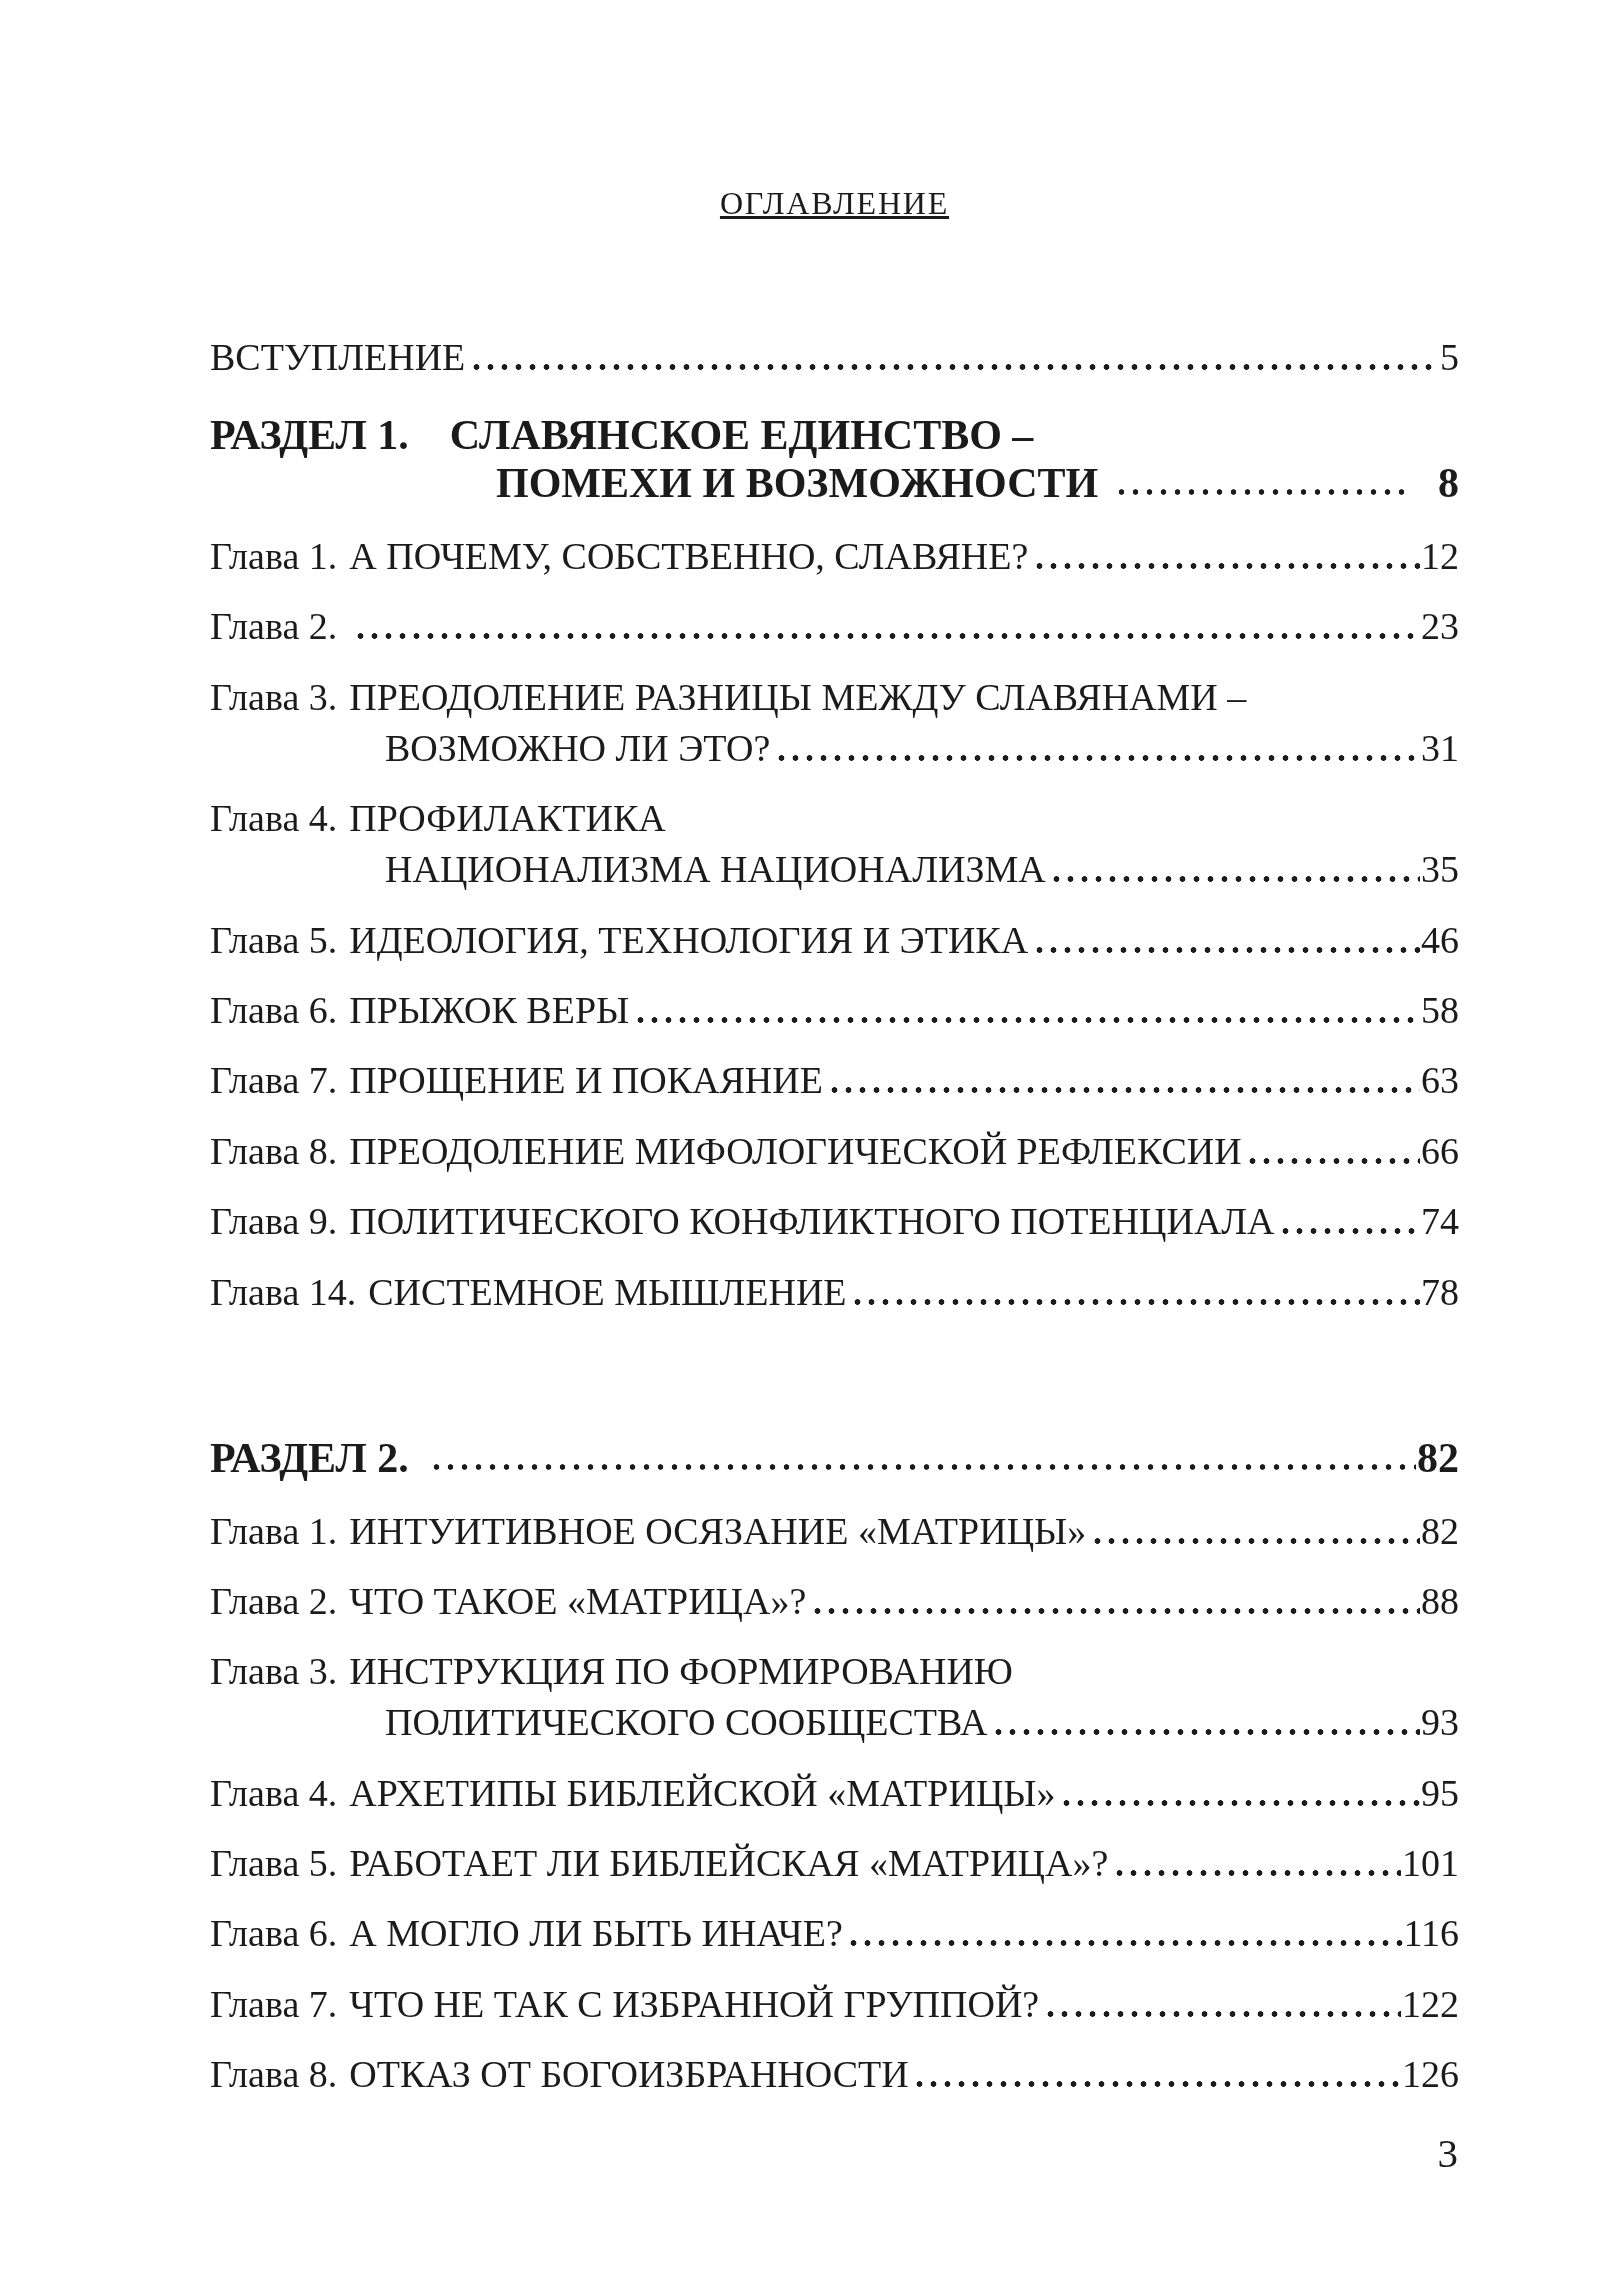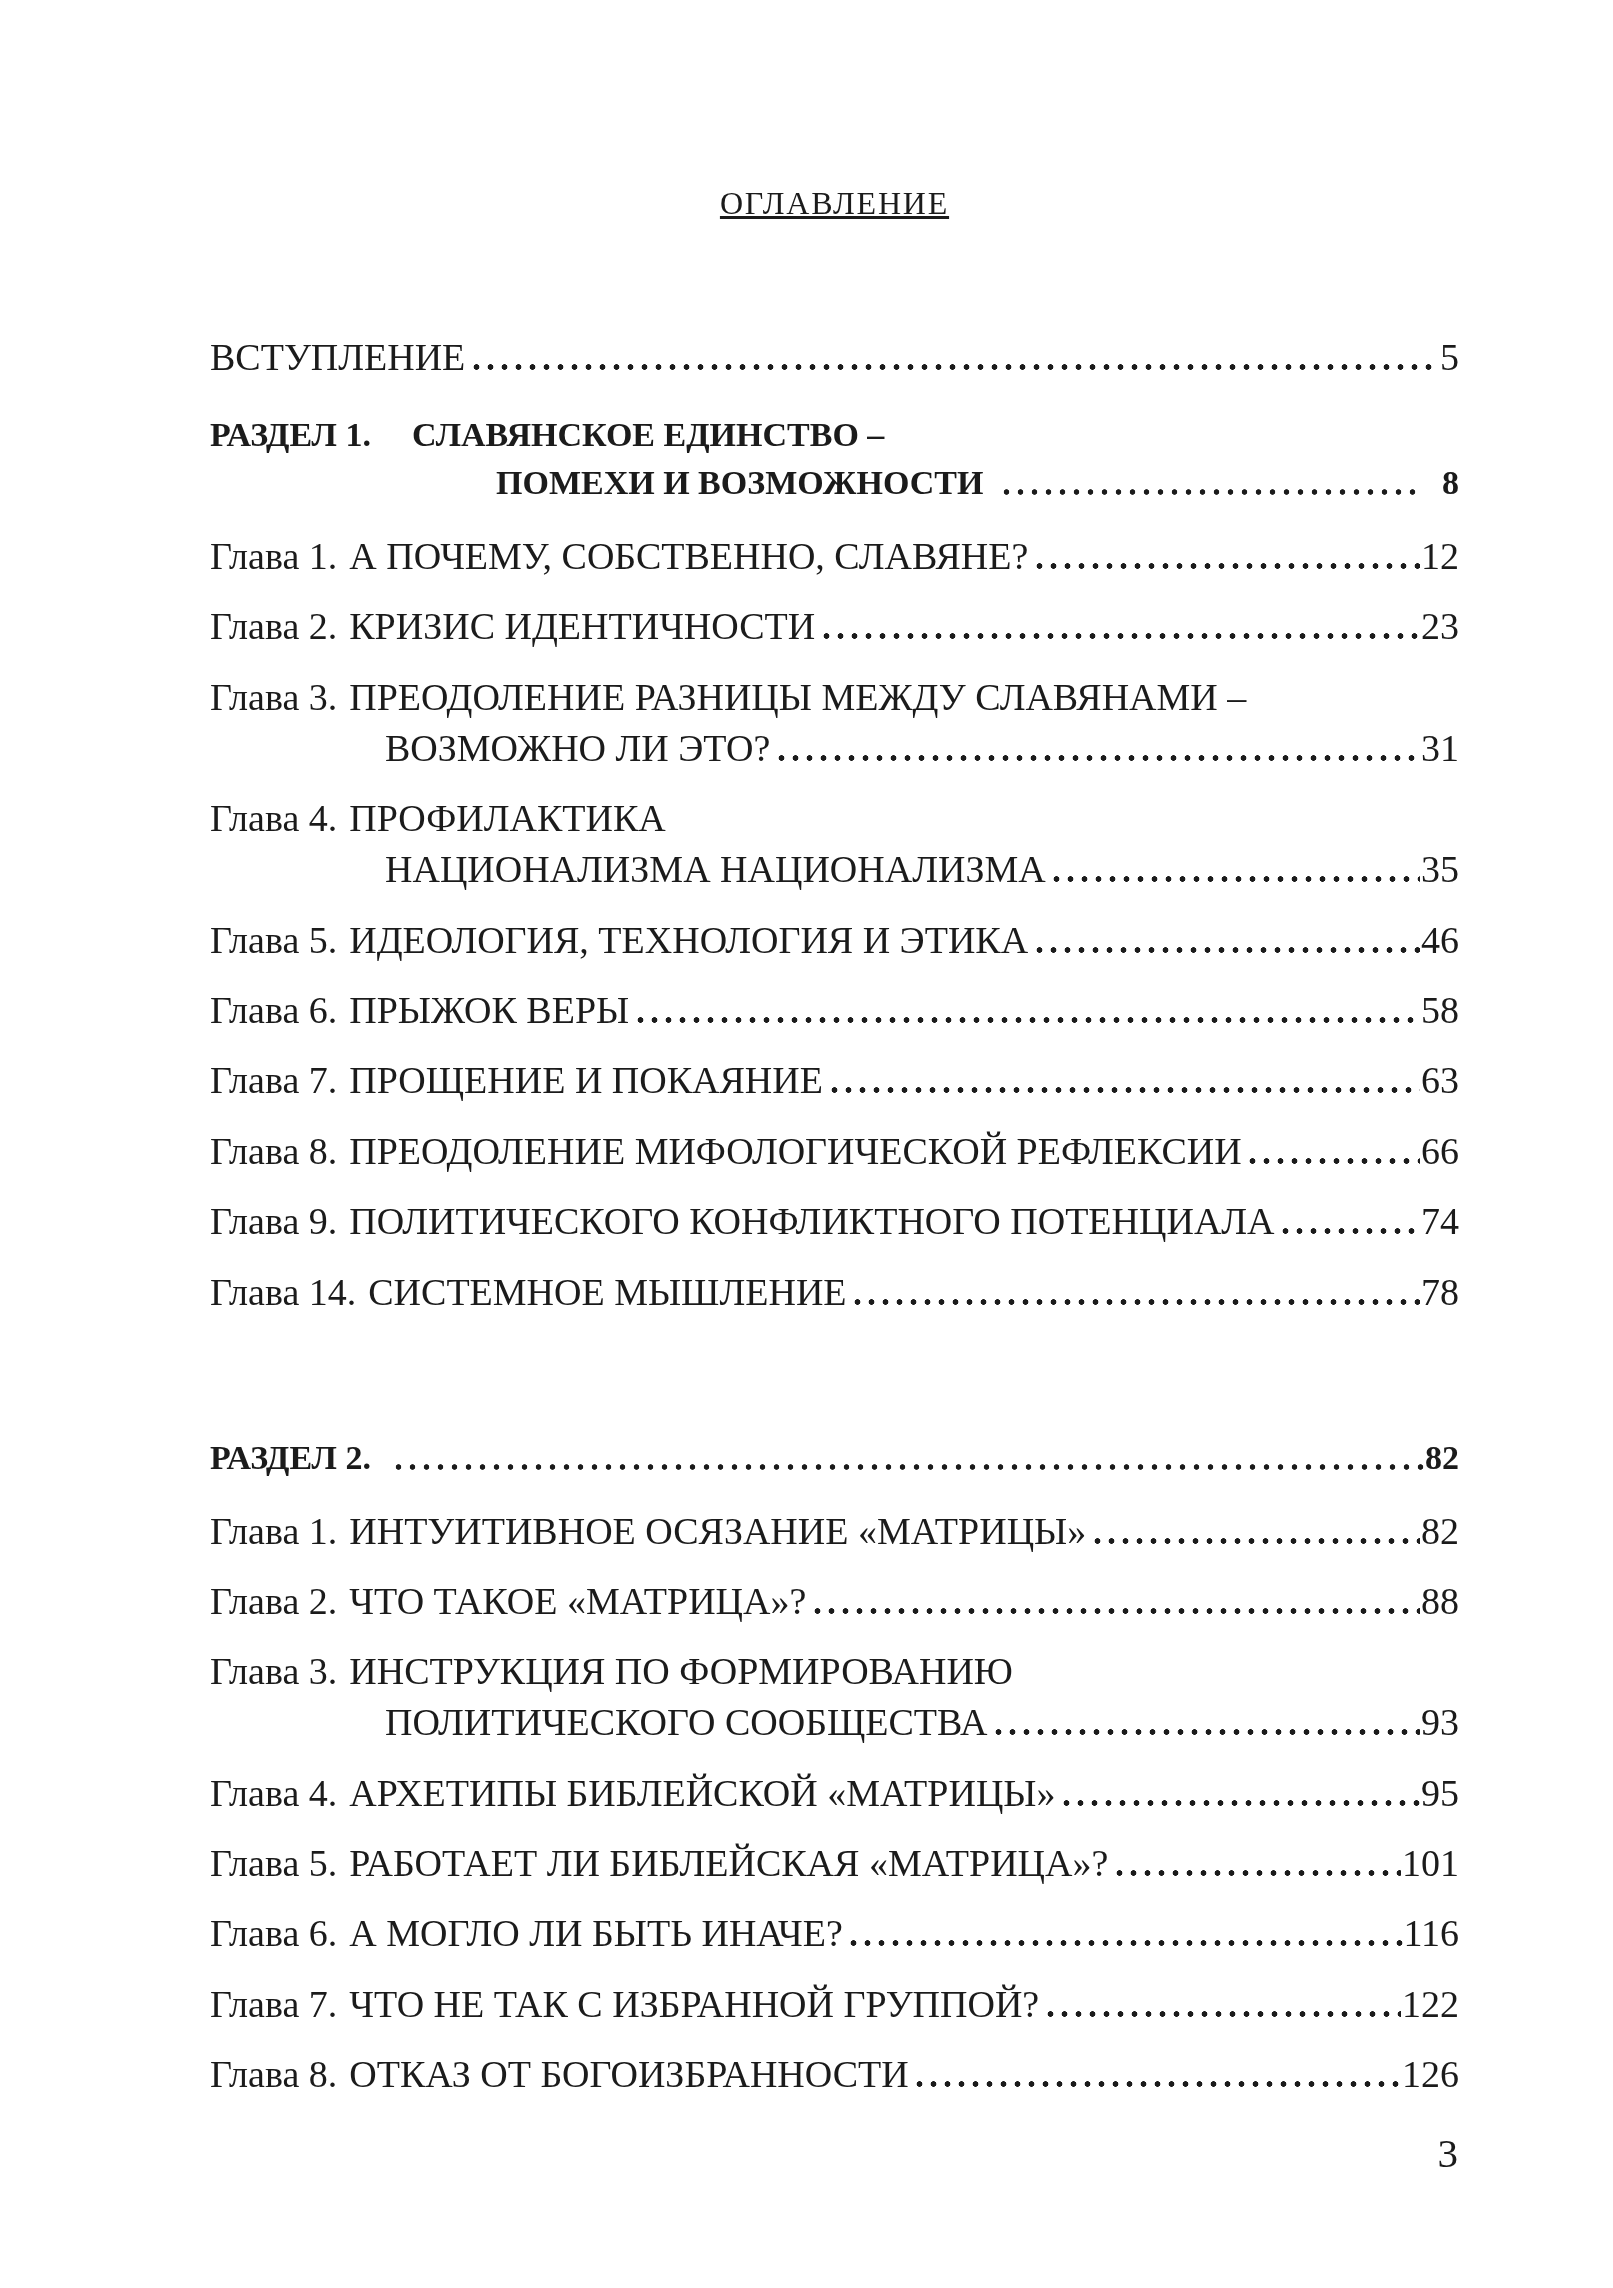--- a/index.html
+++ b/index.html
@@ -33,21 +33,21 @@
   .leader {
     flex: 1 1 auto; min-width: 26px;
     align-self: stretch;
     margin: 0 0.9px 0 4.6px;
     background-image: radial-gradient(circle at 6.5px 35px, var(--ink) 2.5px, rgba(0,0,0,0) 3.2px);
     background-size: 14px 51px;
     background-repeat: repeat-x;
   }
   .pg { flex: none; white-space: pre; }
   .line2 { padding-left: 175px; }
-  .sec { font-size: 34px; font-weight: 700; line-height: 48px; margin-bottom: 24px; }
+  .sec { font-size: 42px; font-weight: 700; line-height: 48px; margin-bottom: 24px; }
   .sec .leader {
     background-image: radial-gradient(circle at 6.5px 33px, var(--ink) 2.4px, rgba(0,0,0,0) 3.1px);
     background-size: 14px 48px;
   }
   .sec .line2 { padding-left: 286px; align-items: center; }
   .sec .leader.inset { margin-left: 16.6px; margin-right: 26px; }
   .gap-wide { margin-right: 41px; }
   .gap-norm { margin-right: 16.6px; }
   .sec2 { margin-top: 116px; }
   .folio {
@@ -88,21 +88,20 @@
       <span class="lbl">Глава 1.</span>
       <span class="ttl">А ПОЧЕМУ, СОБСТВЕННО, СЛАВЯНЕ?</span>
       <span class="leader"></span>
       <span class="pg">12</span>
     </div>
   </div>
 
   <div class="entry">
     <div class="entry-row">
       <span class="lbl">Глава 2.</span>
-      <span class="ttl">КРИЗИС ИДЕНТИЧНОСТИ</span>
       <span class="leader"></span>
       <span class="pg">23</span>
     </div>
   </div>
 
   <div class="entry">
     <div class="entry-row">
       <span class="lbl">Глава 3.</span>
       <span class="ttl">ПРЕОДОЛЕНИЕ РАЗНИЦЫ МЕЖДУ СЛАВЯНАМИ –</span>
     </div>

